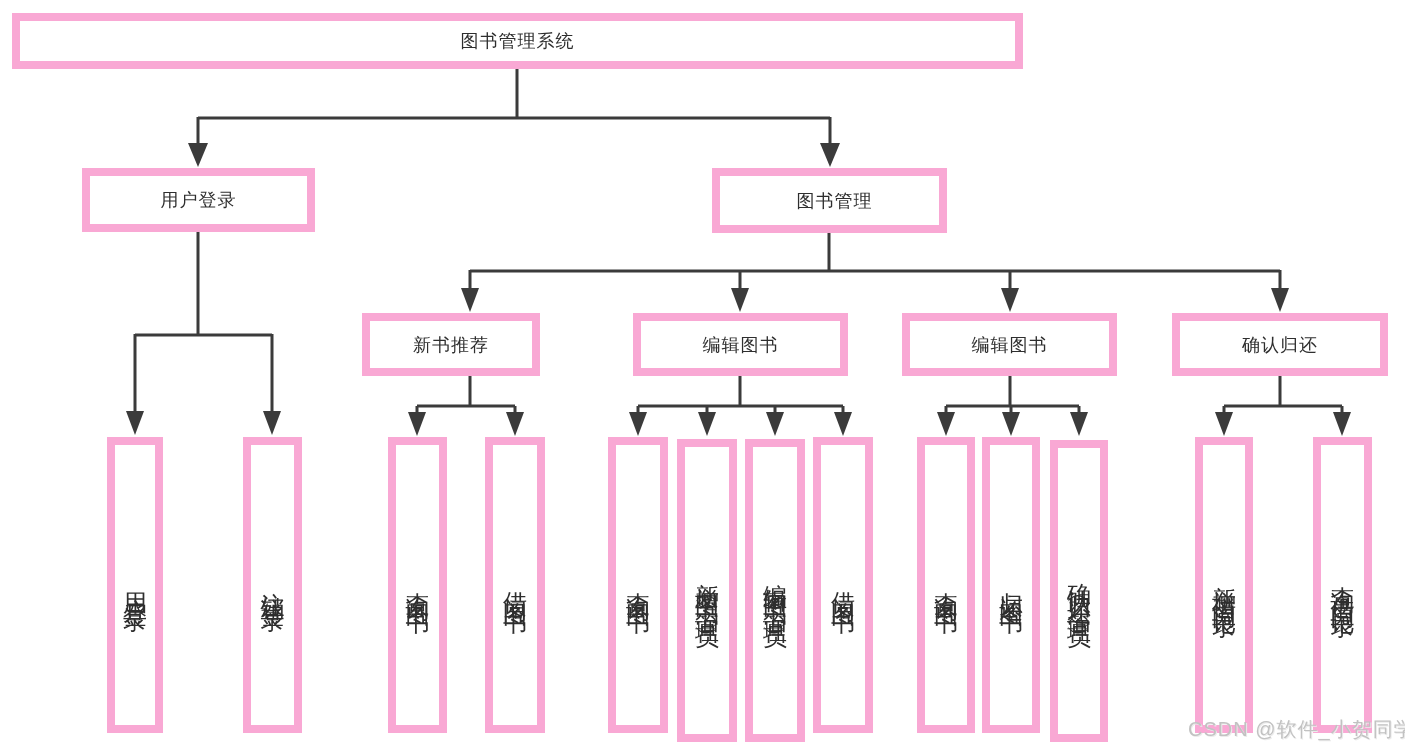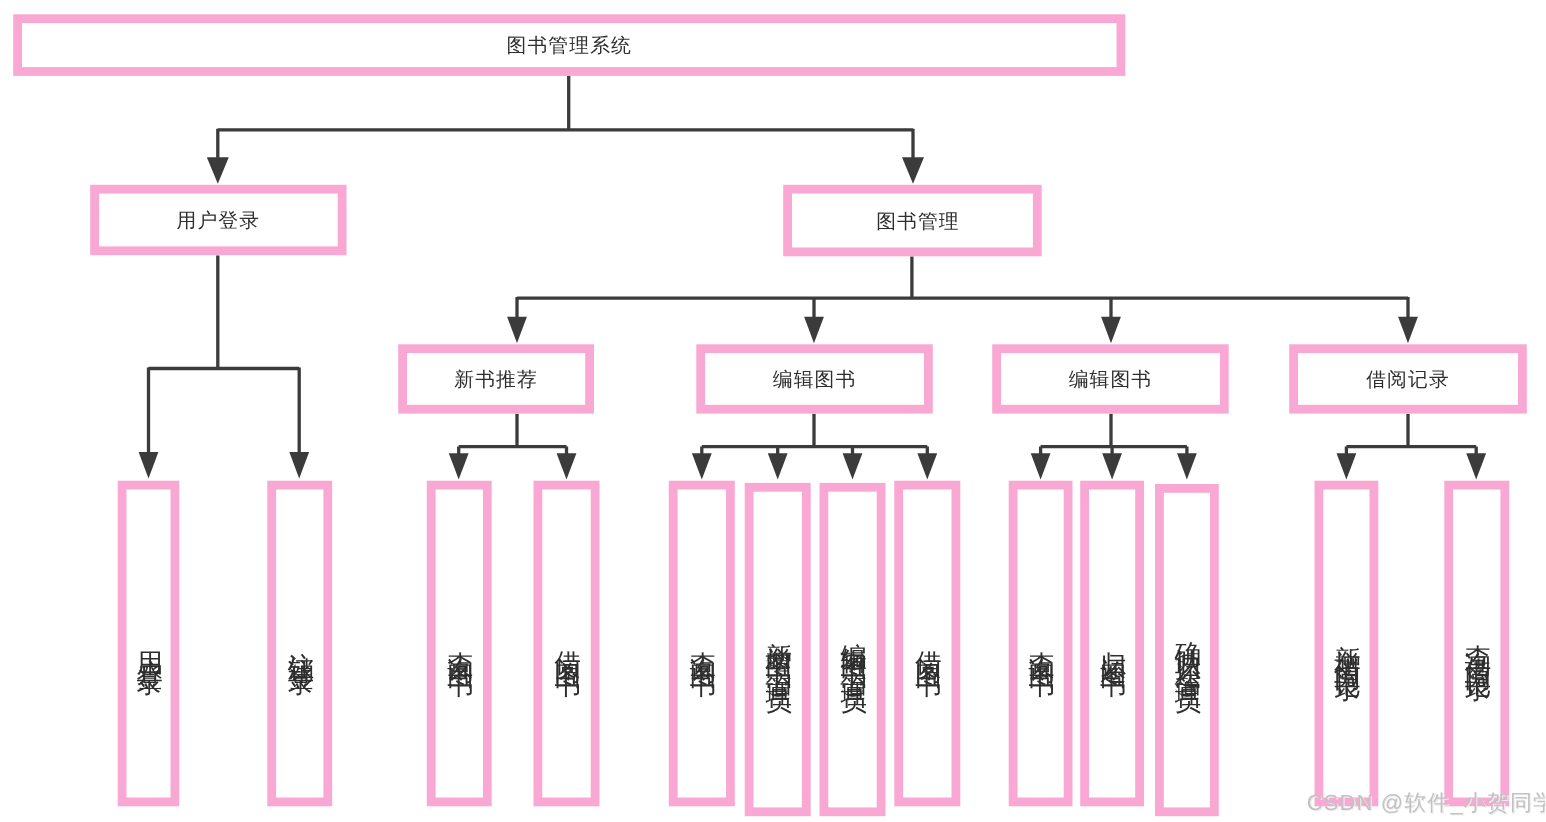--- a/index.html
+++ b/index.html
@@ -121,21 +121,21 @@
   </svg>
 
   <div class="node h" style="left:12px; top:13px; width:1011px; height:56px;">图书管理系统</div>
 
   <div class="node h" style="left:82px; top:168px; width:233px; height:64px;">用户登录</div>
   <div class="node h" style="left:712px; top:168px; width:235px; height:65px;padding-left:10px;">图书管理</div>
 
   <div class="node h" style="left:362px; top:313px; width:178px; height:63px;">新书推荐</div>
   <div class="node h" style="left:633px; top:313px; width:215px; height:63px;">编辑图书</div>
   <div class="node h" style="left:902px; top:313px; width:215px; height:63px;">编辑图书</div>
-  <div class="node h" style="left:1172px; top:313px; width:216px; height:63px;">借阅记录</div>
+  <div class="node h" style="left:1172px; top:313px; width:216px; height:63px;">确认归还</div>
 
   <div class="node v" style="left:107px; top:437px; width:56px; height:296px;">用户登录</div>
   <div class="node v" style="left:243px; top:437px; width:59px; height:296px;">注销登录</div>
 
   <div class="node v" style="left:388px; top:437px; width:59px; height:296px;">查询图书</div>
   <div class="node v" style="left:485px; top:437px; width:60px; height:296px;">借阅图书</div>
 
   <div class="node v" style="left:608px; top:437px; width:60px; height:296px;">查询图书</div>
   <div class="node v" style="left:677px; top:439px; width:60px; height:303px;">新增图书（管理员）</div>
   <div class="node v" style="left:745px; top:439px; width:60px; height:303px;">编辑图书（管理员）</div>

